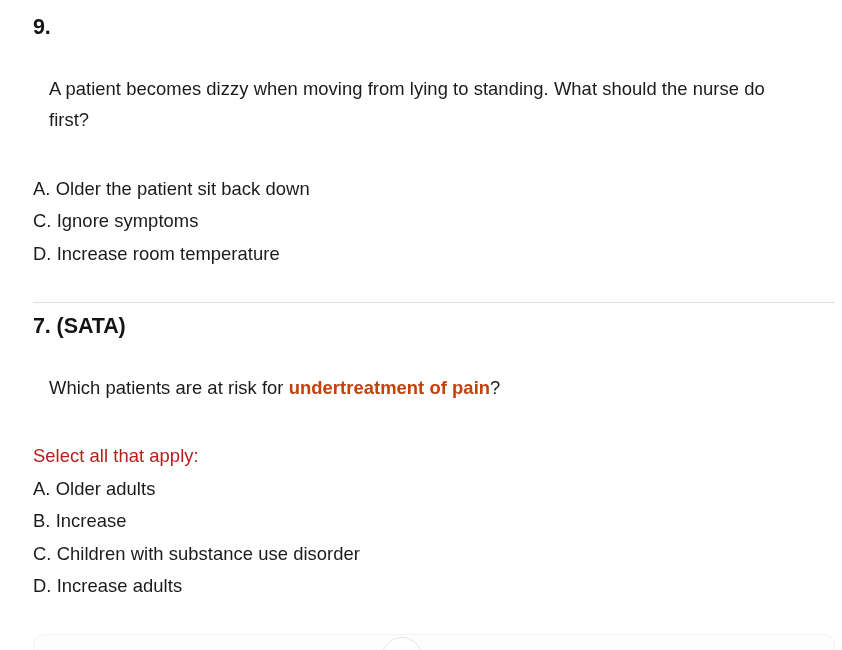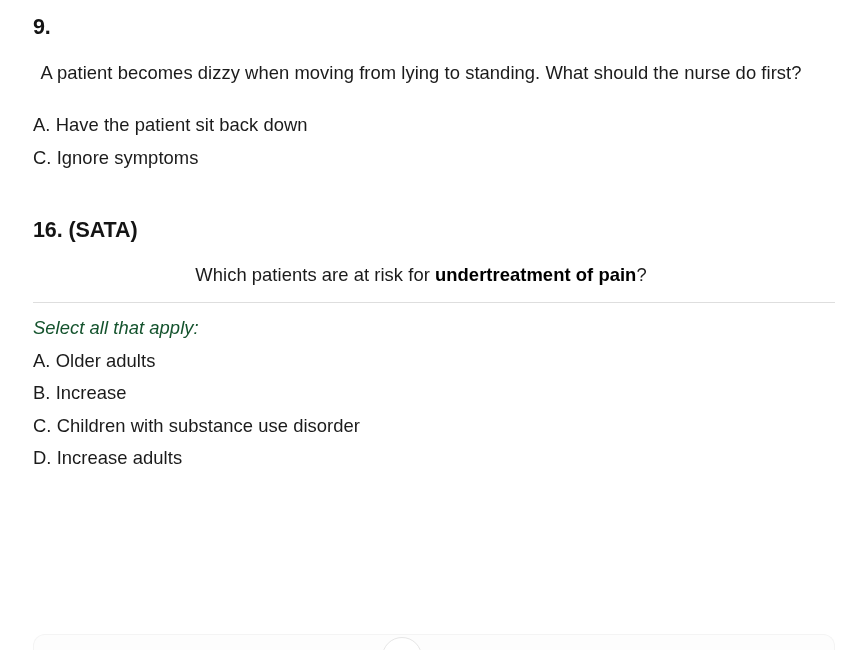--- a/index.html
+++ b/index.html
@@ -47,31 +47,30 @@
   }
 
   #question-10 .q-number {
     padding-top: 42px;
   }
 
   .q-stem {
     font-size: 18.4px;
     line-height: 31.5px;
     color: #1b1b1b;
-    margin: 0;
+    margin: 16px;
     padding-top: 16px;
     max-width: 790px;
     letter-spacing: 0.05px;
-    text-align: center;
   }
 
   .q-stem b,
   .q-stem strong {
     font-weight: bold;
-    color: #000000;
+    color: #c2410c;
   }
 
   .options {
     list-style: none;
     margin: 0;
     padding: 0;
     padding-top: 21px;
   }
 
   .options li {
@@ -80,22 +79,21 @@
     color: #1b1b1b;
     letter-spacing: 0.05px;
     white-space: nowrap;
   }
 
   #question-10 .options {
     padding-top: 21px;
   }
 
   #question-10 .options li.select-hint {
-    color: #14532d;
-    font-style: italic;
+    color: #b91c1c;
   }
 
   .q-divider {
     border: 0;
     border-top: 1px solid #dedede;
     margin: 0;
     width: 802px;
     height: 0;
     position: absolute;
     left: 33px;
@@ -133,29 +131,30 @@
 <body>
 
 <div class="quiz-sheet">
 
   <section class="question-block" id="question-9">
     <div class="q-number">9.</div>
 
     <p class="q-stem"><span>A patient becomes dizzy when moving from lying to standing. What should the nurse do first?</span></p>
 
     <ul class="options">
-      <li>A. Have the patient sit back down</li>
+      <li>A. Older the patient sit back down</li>
       <li>C. Ignore symptoms</li>
+      <li>D. Increase room temperature</li>
     </ul>
   </section>
 
   <hr class="q-divider">
 
   <section class="question-block" id="question-10">
-    <div class="q-number">16. (SATA)</div>
+    <div class="q-number">7. (SATA)</div>
 
     <p class="q-stem"><span>Which patients are at risk for </span><b>undertreatment of pain</b><span>?</span></p>
 
     <ul class="options">
       <li class="select-hint">Select all that apply:</li>
       <li>A. Older adults</li>
       <li>B. Increase</li>
       <li>C. Children with substance use disorder</li>
       <li>D. Increase adults</li>
     </ul>

